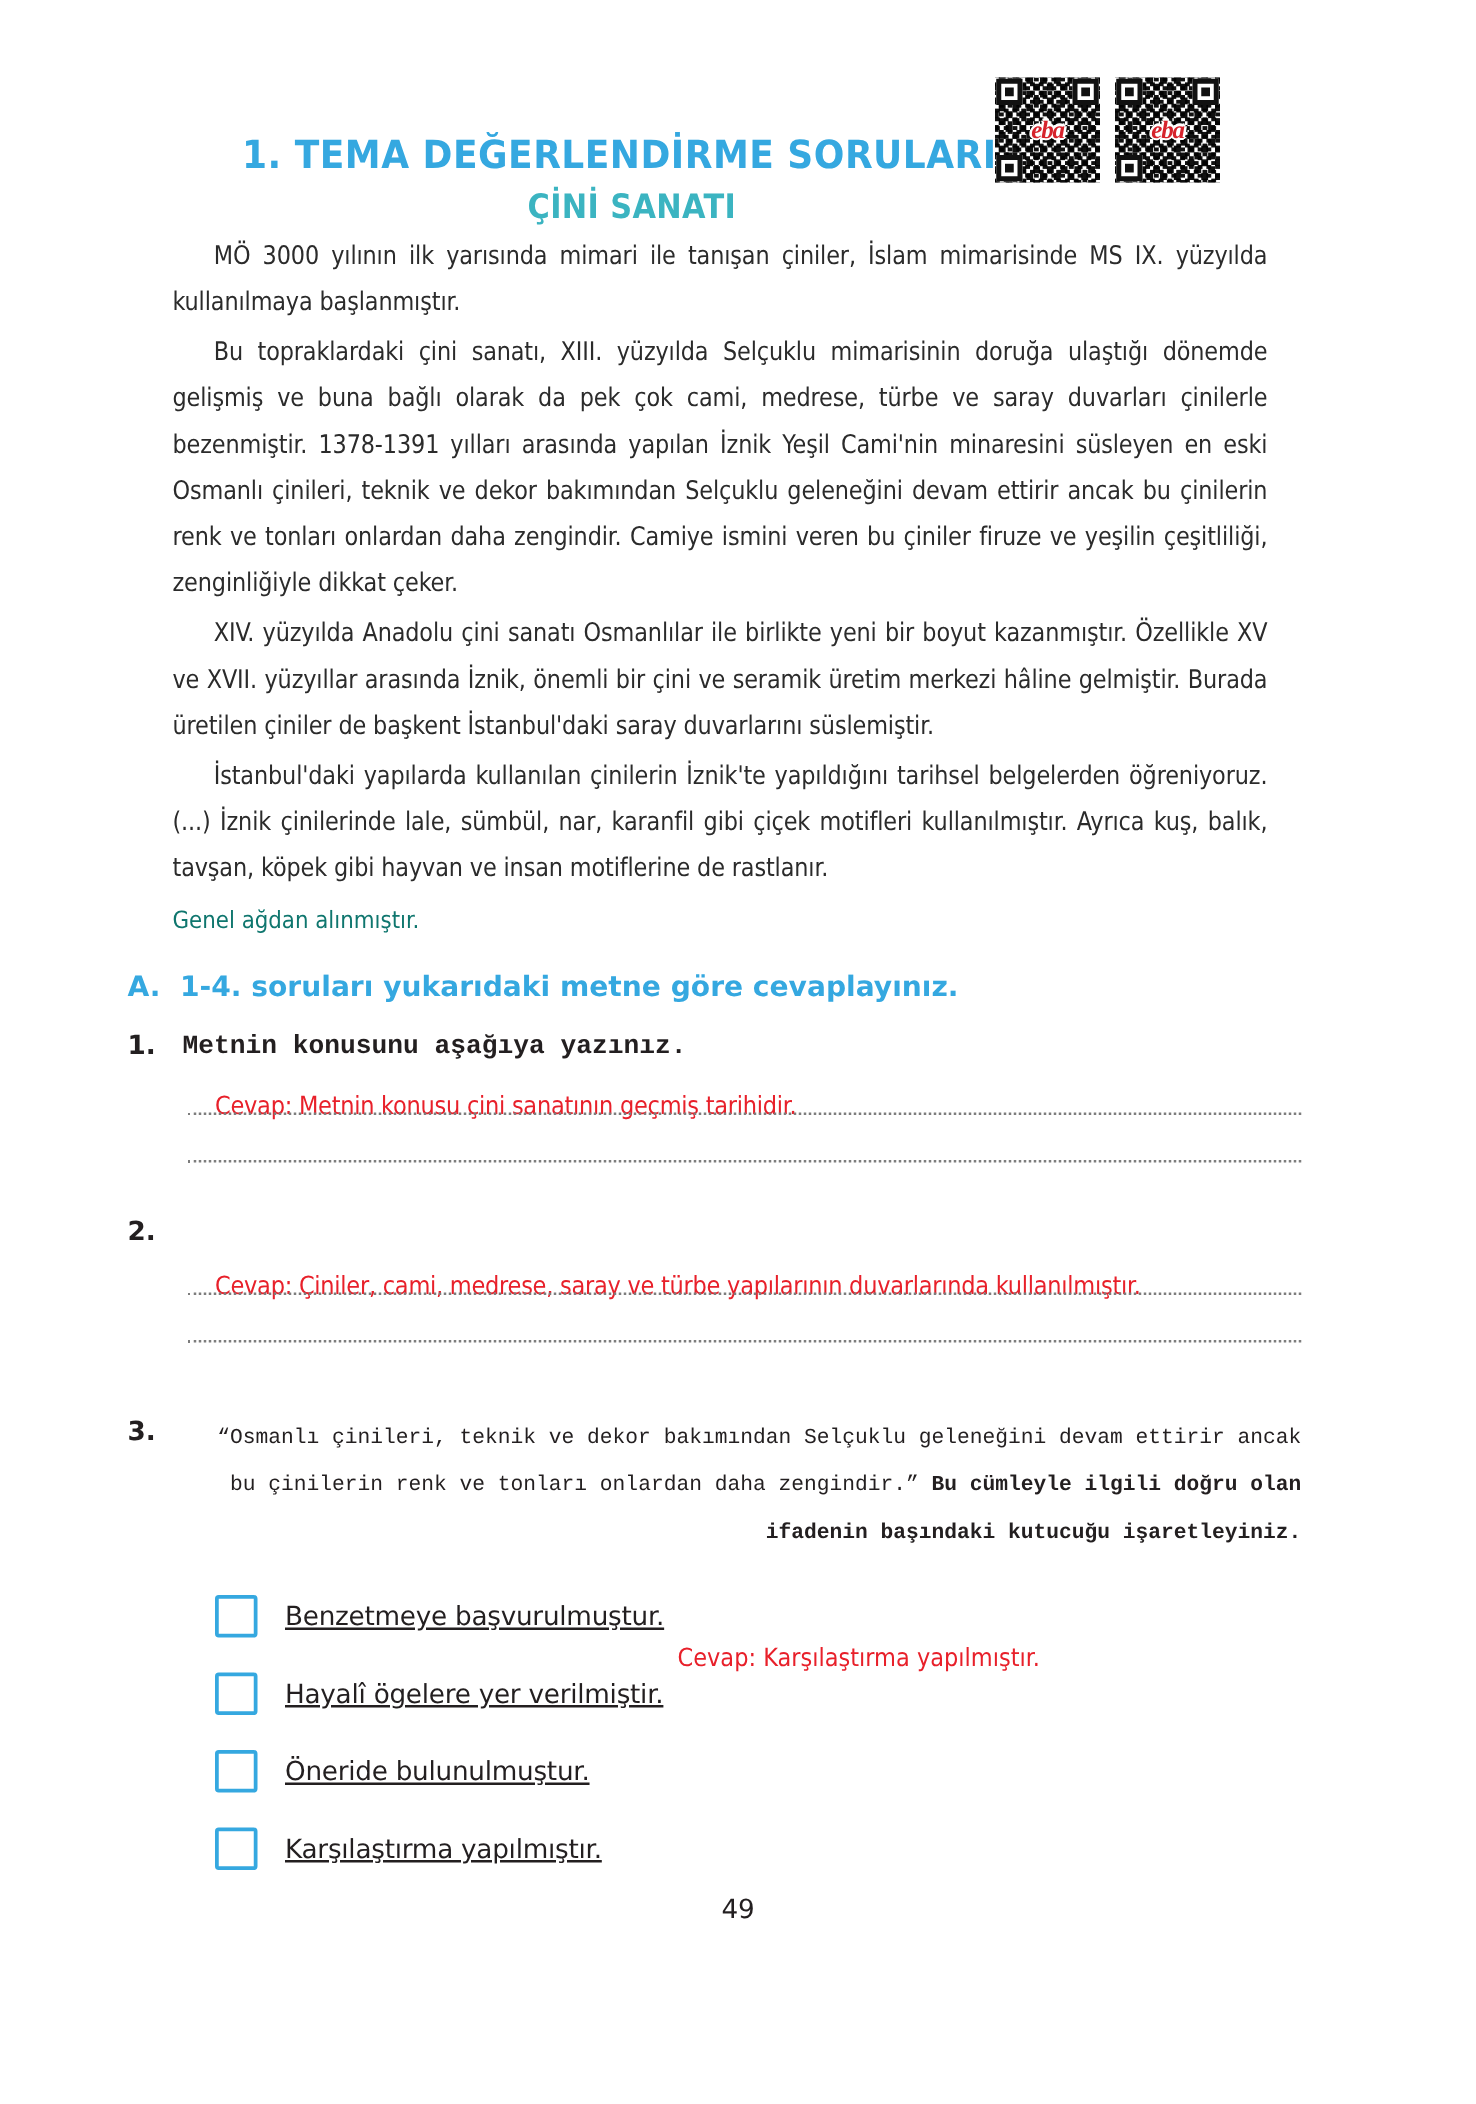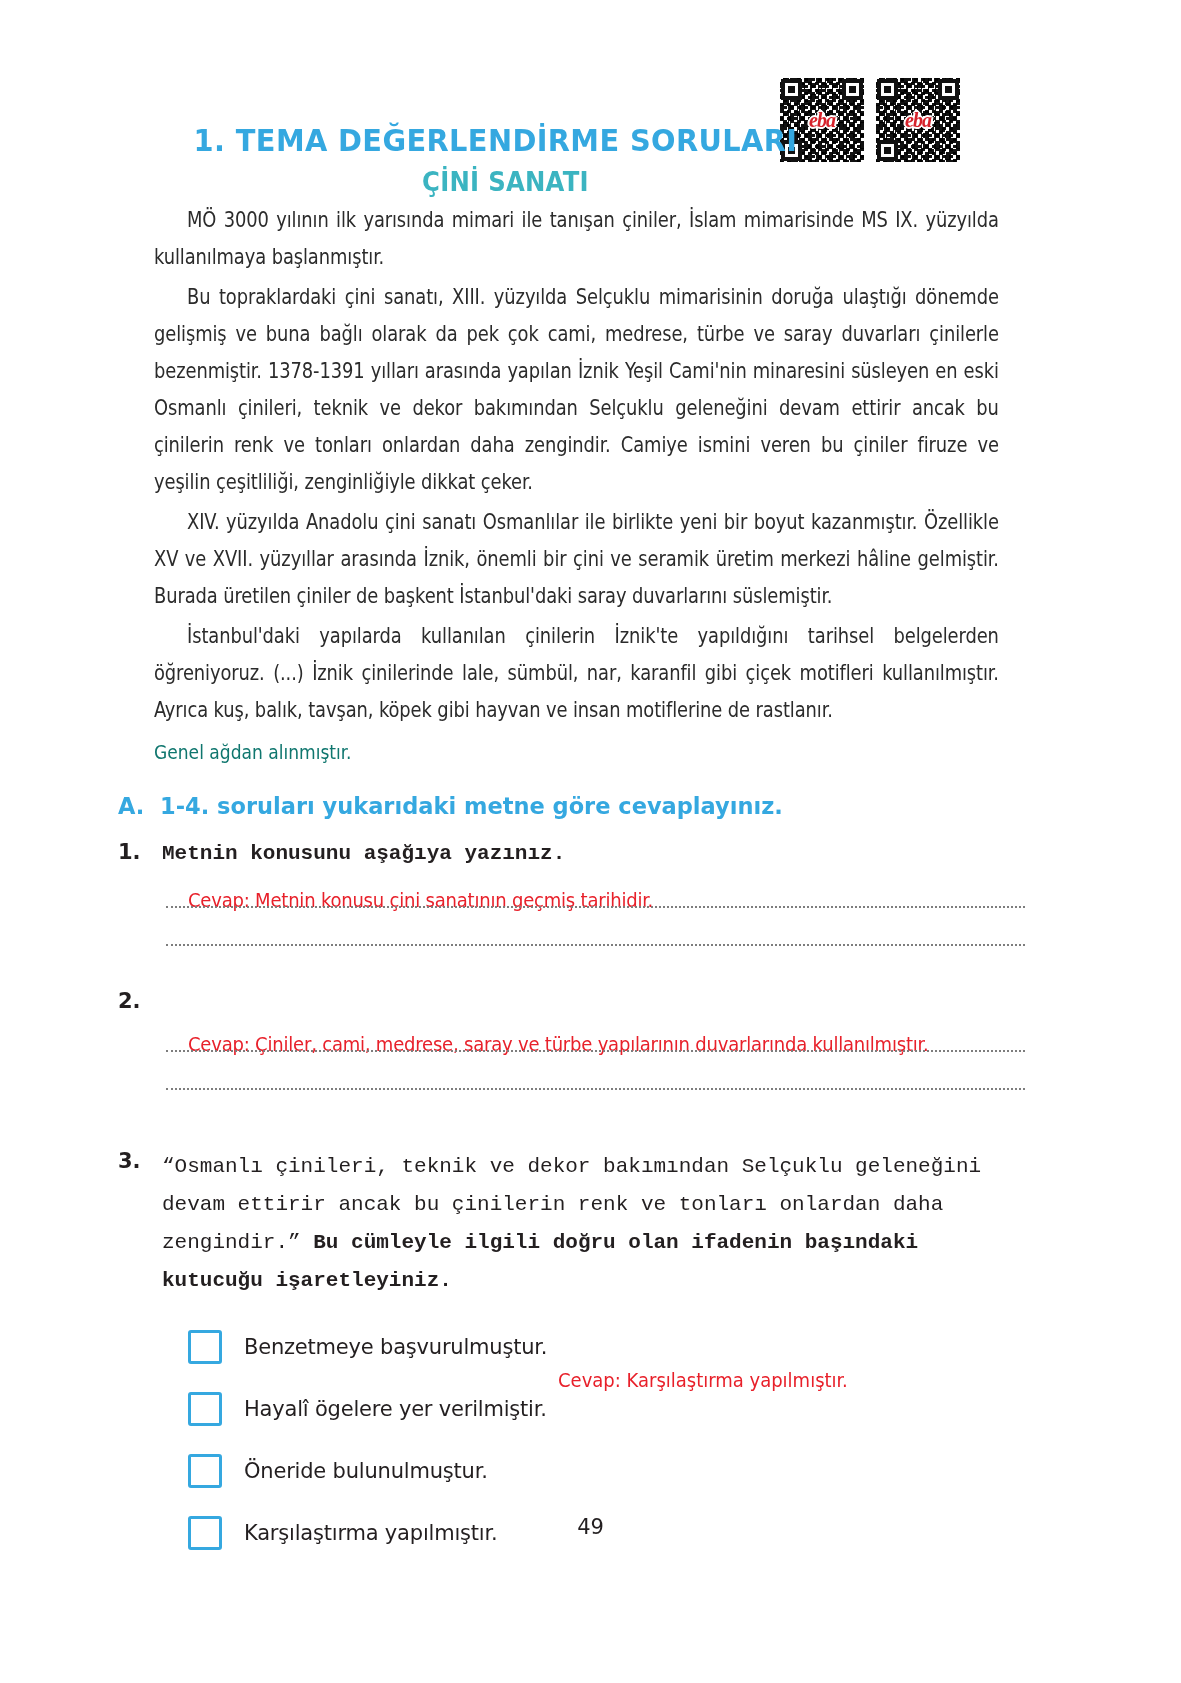--- a/index.html
+++ b/index.html
@@ -12,21 +12,21 @@
     font-family: "Liberation Sans", sans-serif;
     color: #231f20;
     position: relative;
     overflow: hidden;
   }
 
   .page {
     position: relative;
     width: 1181px;
     height: 1683px;
-    padding: 16px;
+    padding: 0;
   }
 
   
   .header-zone {
     position: relative;
     height: 160px;
   }
   .qr-wrap {
     position: absolute;
     top: 62px;
@@ -165,22 +165,23 @@
   }
   .q-text {
     font-family: Liberation Mono, monospace;
     font-weight: bold;
     font-size: 21px;
     color: #231f20;
     line-height: 30px;
   }
   .q-text.mixed {
     font-weight: normal;
-    font-size: 21px;
+    font-size: 17px;
     line-height: 38px;
+    text-align: right;
   }
   .q-text.mixed b { font-weight: bold; }
 
   .answer-block { margin-left: 12px; margin-top: 7px; }
   .answer-line {
     position: relative;
     height: 38px;
   }
   .answer-line .rule {
     position: absolute;
@@ -203,20 +204,21 @@
   
   .options {
     margin-top: 16px;
     margin-left: 34px;
   }
   .option {
     display: flex;
     align-items: center;
     gap: 22px;
     height: 62px;
+    text-decoration: underline;
   }
   .checkbox {
     width: 34px;
     height: 34px;
     flex: none;
     border: 3px solid #35a8e0;
     border-radius: 3px;
     background: #fff;
   }
   .option-label {

